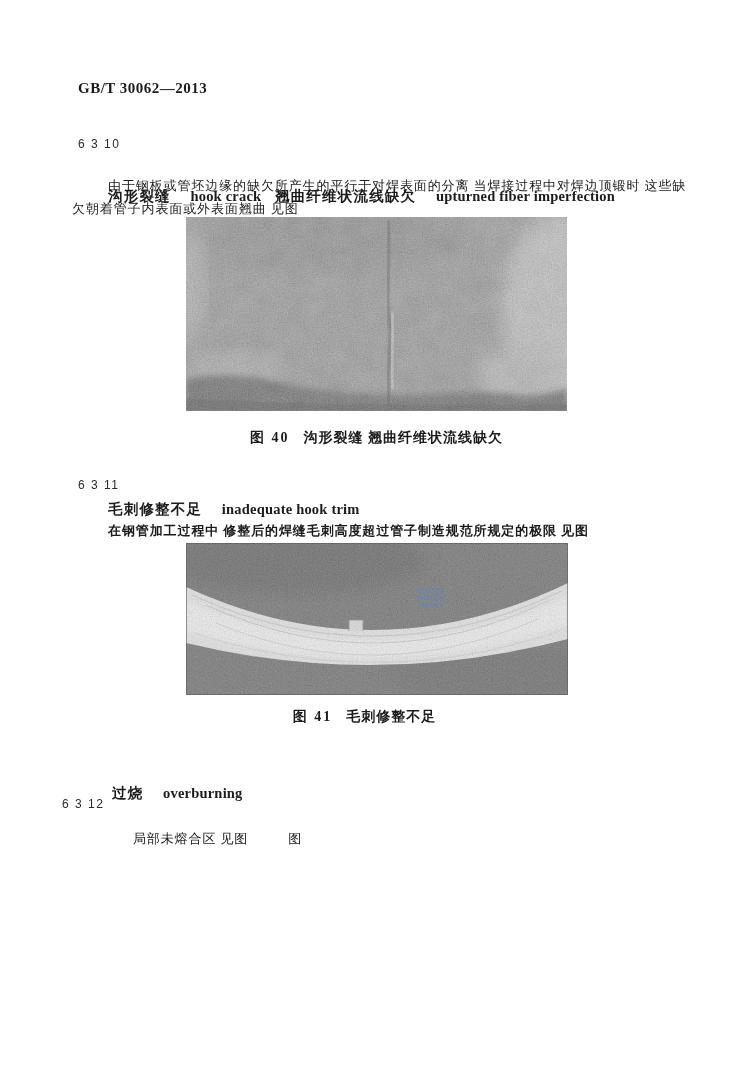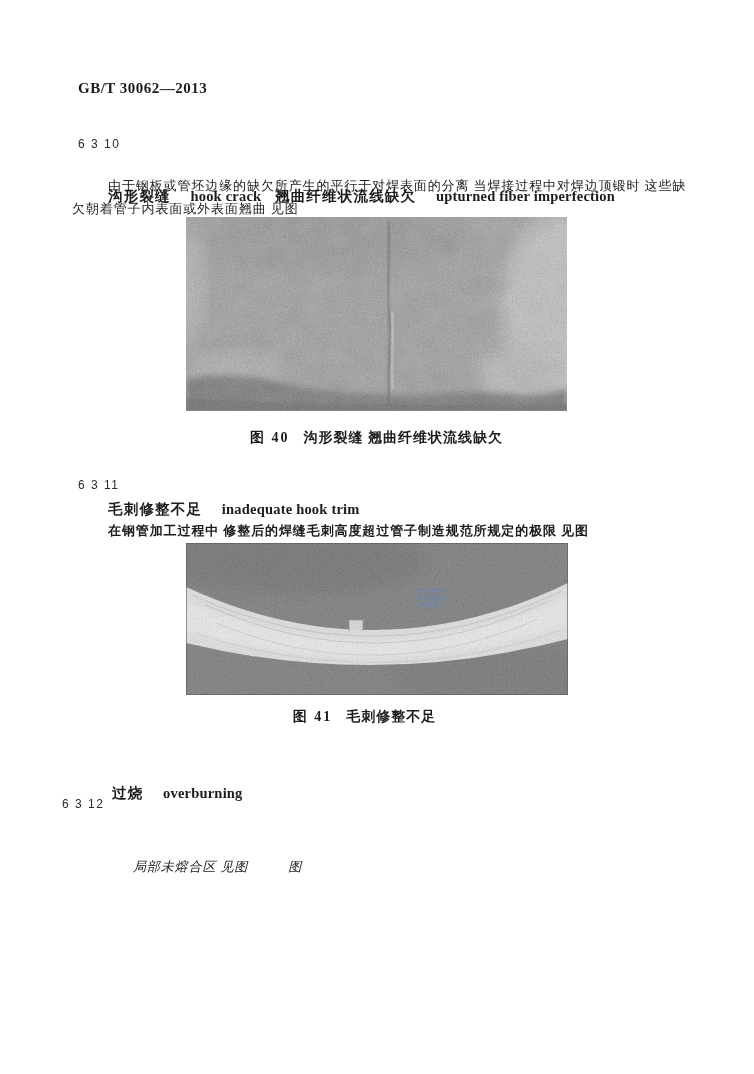--- a/index.html
+++ b/index.html
@@ -176,18 +176,18 @@
   </div>
 
   <div>
     <div class="abs clause-num" style="left:62px; top:761px;margin-top:36px;">6 3 12</div>
 
     <div class="abs term-line" style="left:112px; top:784px;">
       <span class="zh">过烧</span>
       <span class="en g16">overburning</span>
     </div>
 
-    <div class="abs body-line" style="left:108px; top:842px;font-style:italic;">
+    <div class="abs body-line" style="left:108px; top:814px;">
       <span>局部未熔合区 见图</span><span class="g40">图</span>
     </div>
   </div>
 
 </div>
 
 </body></html>

